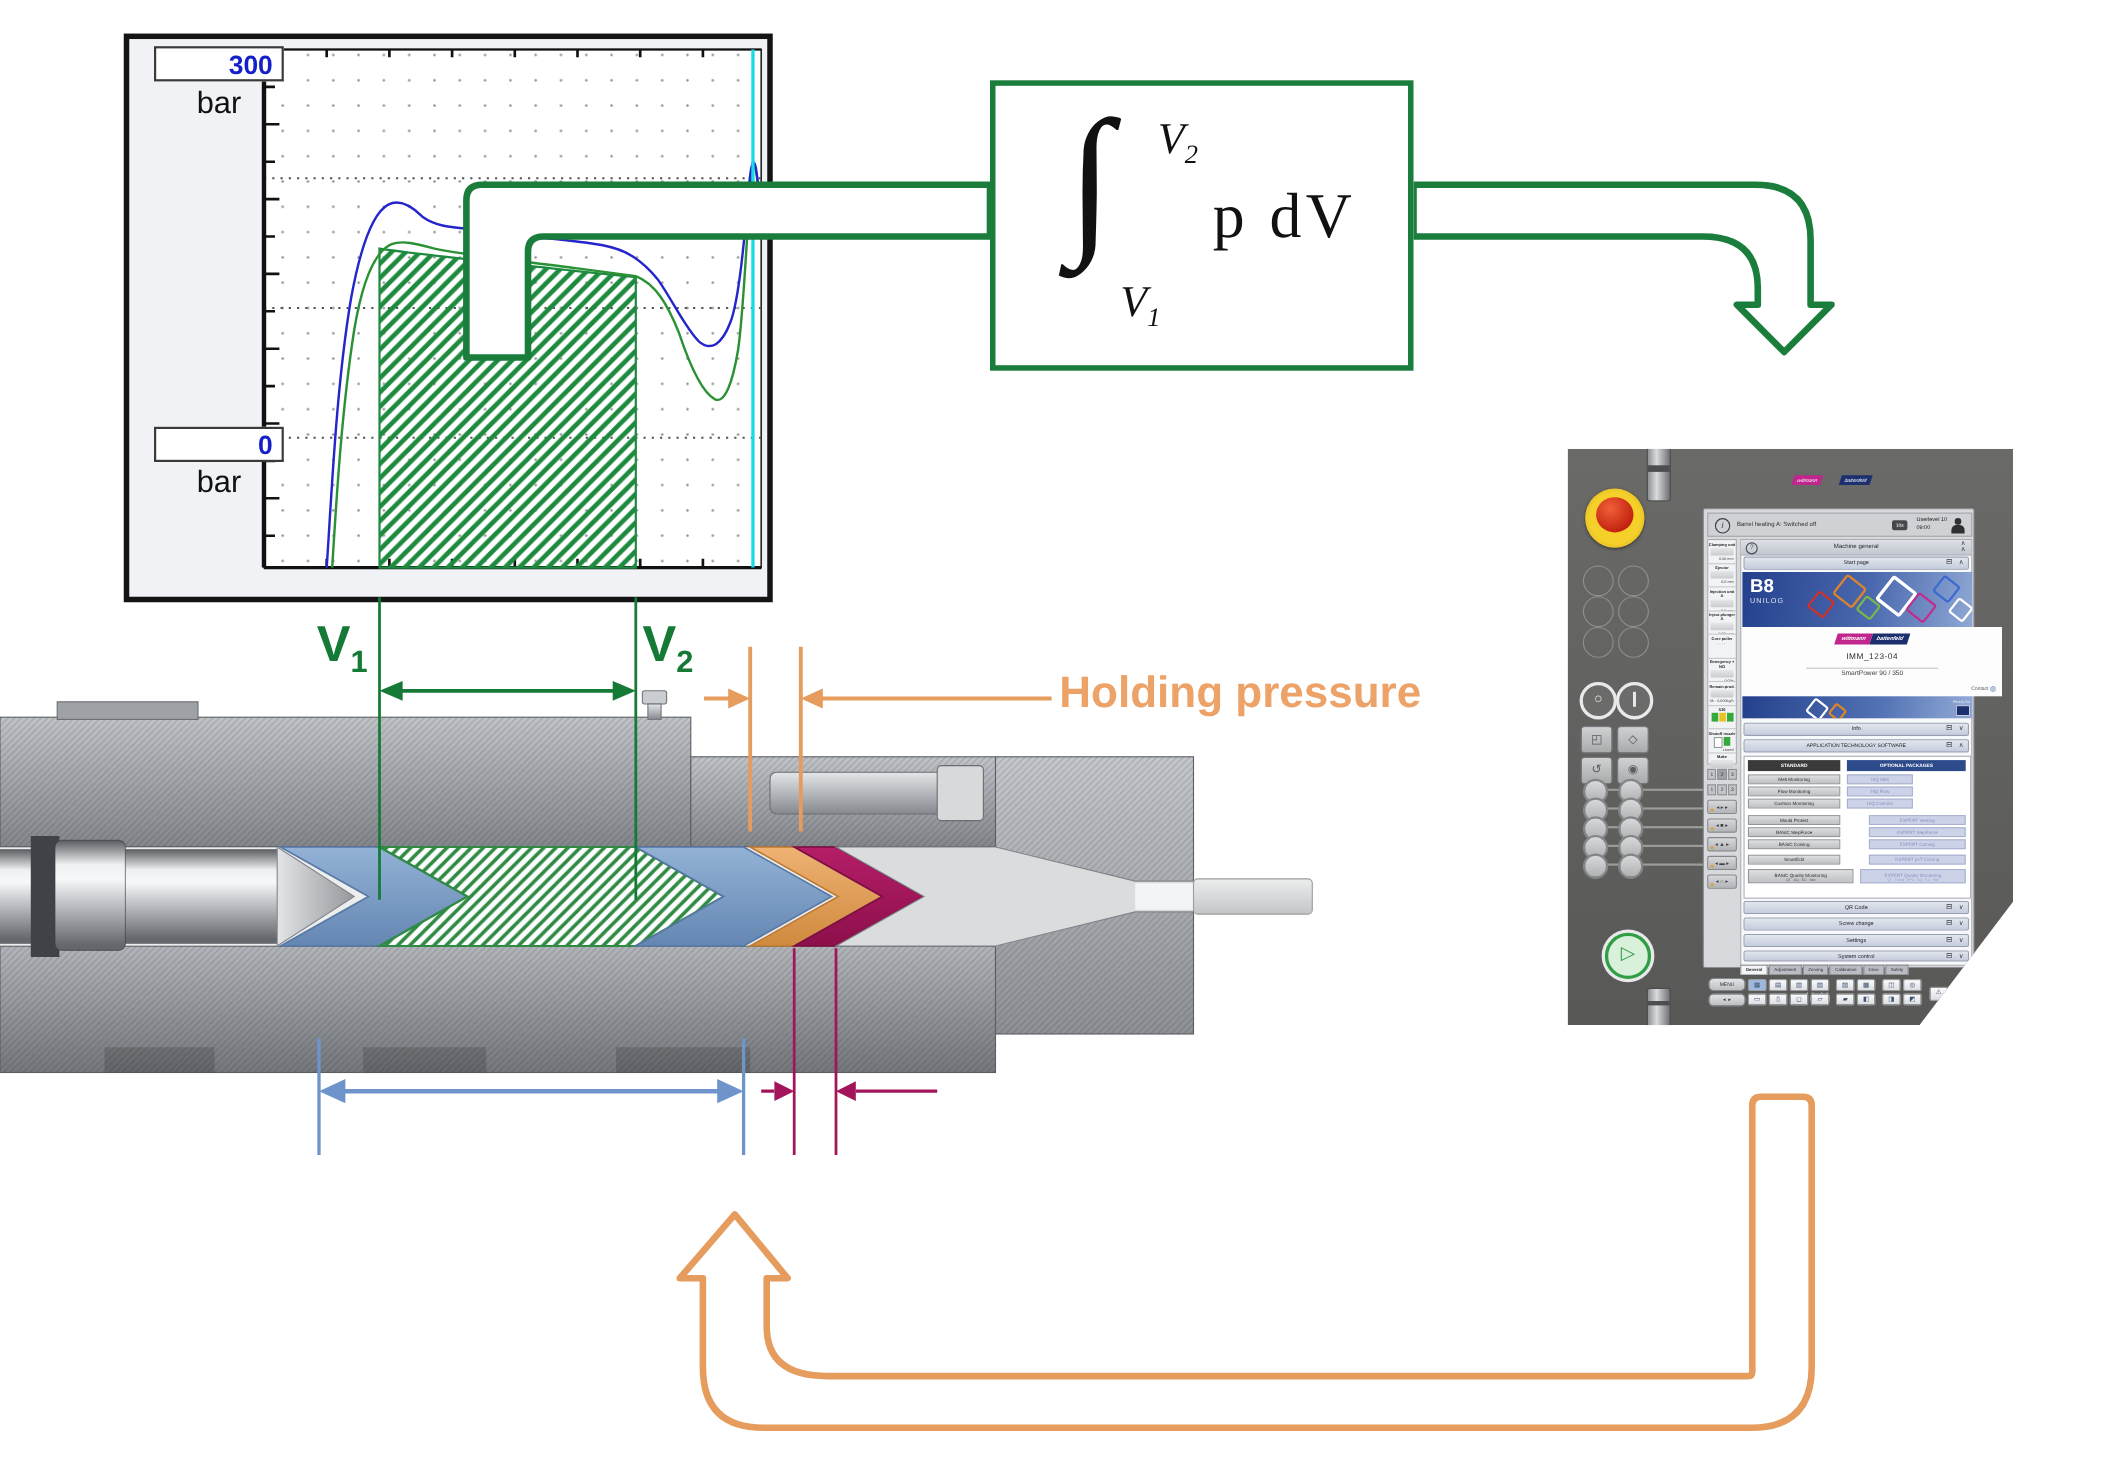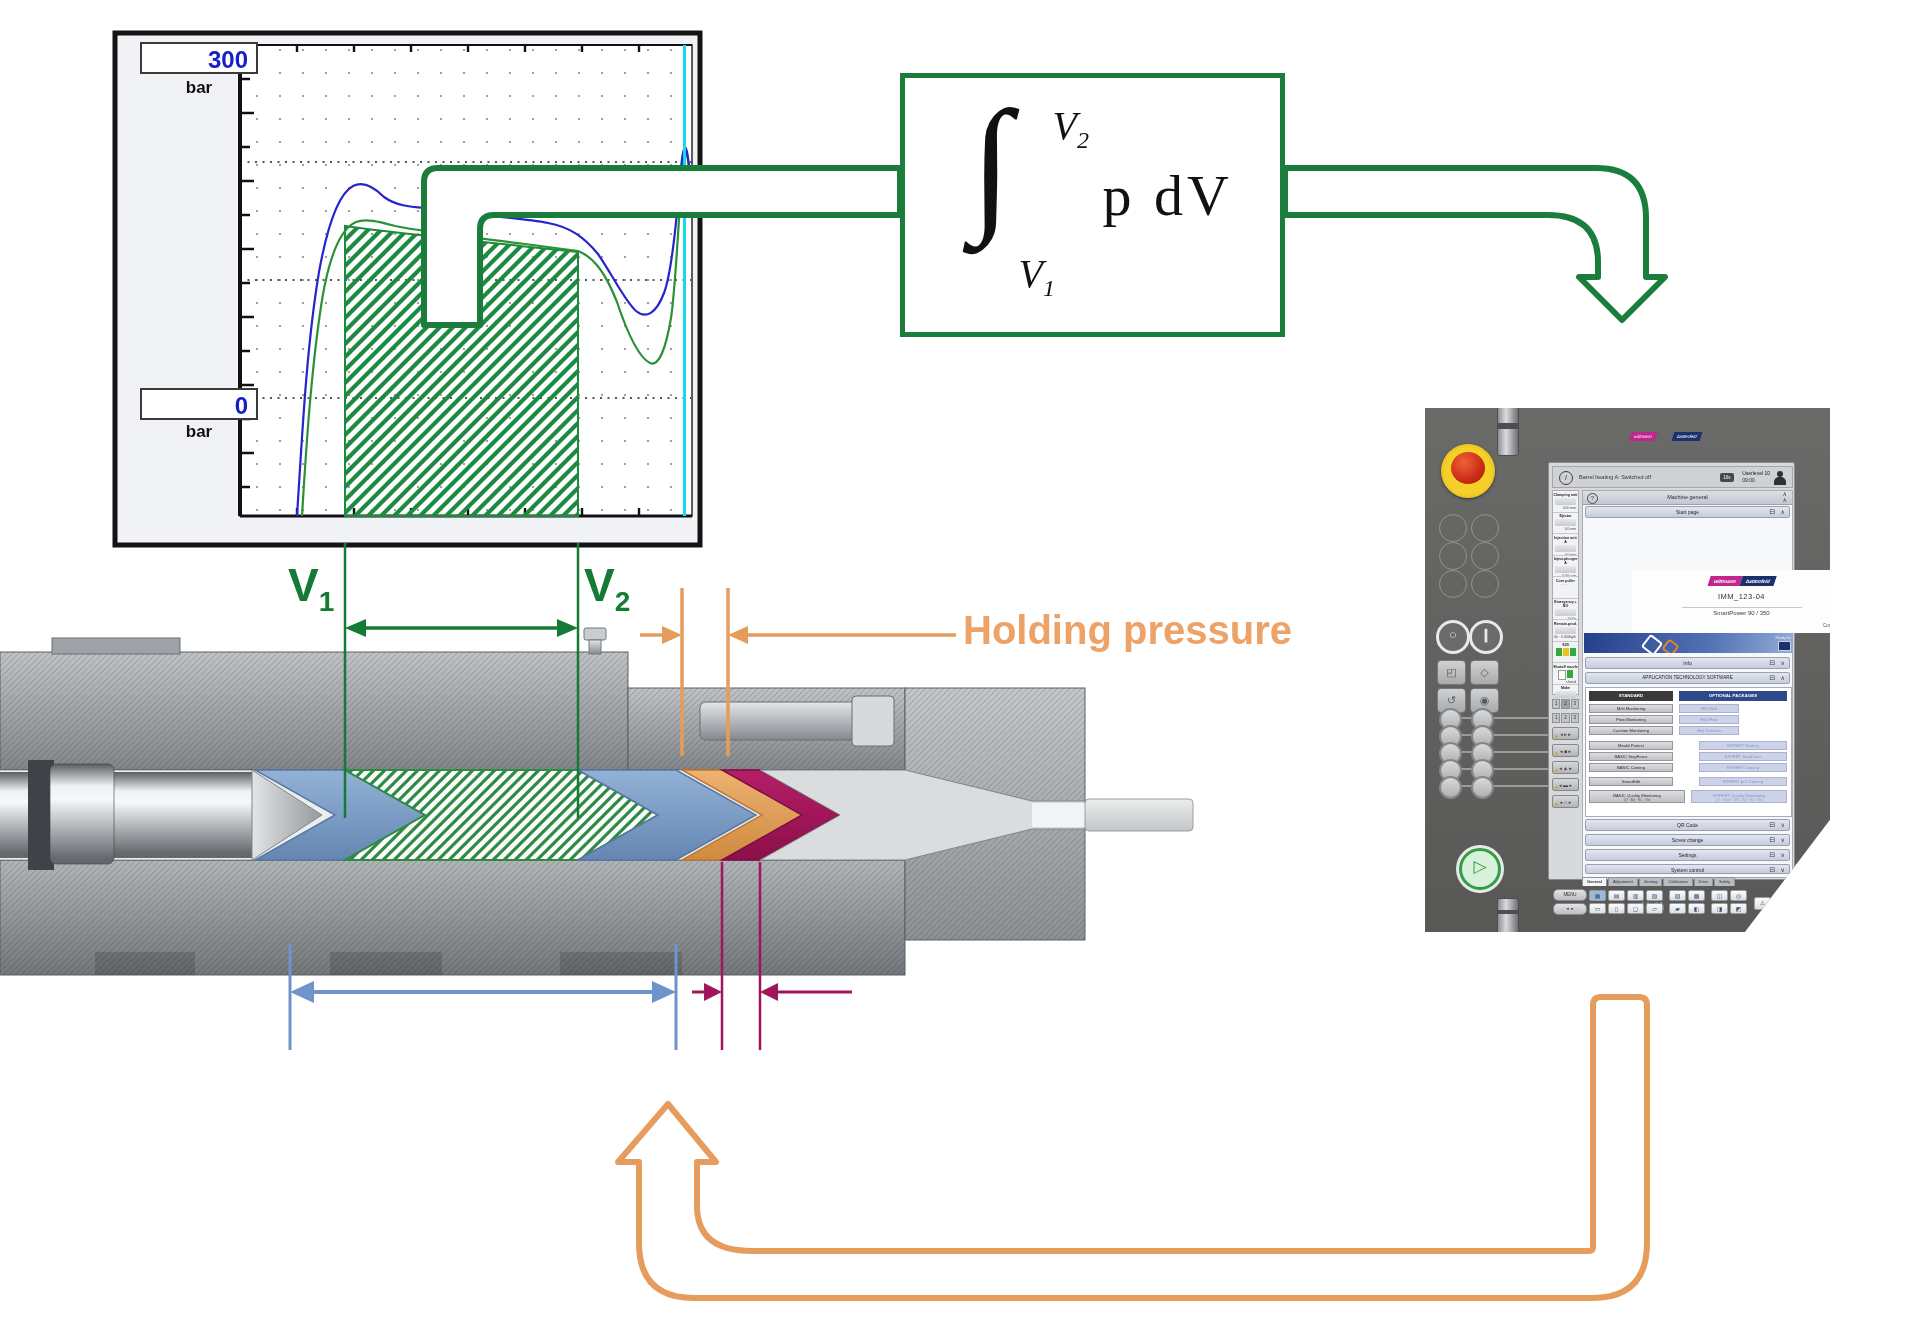--- a/index.html
+++ b/index.html
@@ -11,21 +11,21 @@
   .lab-green{color:#157a35;}
   .lab-orange{color:#eda268;}
   .lab-crimson{color:#a3155a;}
   .lab-blue{color:#6f94cb;}
   .vlab{font-size:46px;}
   .vlab sub{font-size:28px;}
 
   
   .valbox{position:absolute;width:118px;height:32px;background:#fff;border:2px solid #3a3a3a;
           color:#1420c8;font-weight:bold;font-size:24px;text-align:right;padding-right:8px;line-height:32px;box-sizing:border-box;}
-  .barlab{position:absolute;width:118px;text-align:center;color:#111;font-weight:bold;font-size:17px;}
+  .barlab{position:absolute;width:118px;text-align:center;color:#111;font-weight:normal;font-size:28px;}
 
   
   .formula-box{position:absolute;left:900px;top:73px;width:385px;height:264px;background:#fff;
                border:5px solid #1b7d3c;box-sizing:border-box;display:flex;align-items:center;justify-content:center;}
   .fwrap{position:relative;width:300px;height:210px;font-family:"Liberation Serif",serif;color:#111;}
   .fint{position:absolute;left:28px;top:-12px;font-size:150px;line-height:1;}
   .fup{position:absolute;left:110px;top:2px;font-style:italic;font-size:40px;}
   .fup sub,.flo sub{font-size:24px;}
   .flo{position:absolute;left:76px;top:150px;font-style:italic;font-size:40px;}
   .fpdv{position:absolute;left:160px;top:62px;font-size:58px;letter-spacing:4px;}
@@ -92,21 +92,21 @@
   .sbar{position:absolute;height:12px;background:linear-gradient(#e3e6ee,#c5ccdc);border:1px solid #98a0b2;
         border-radius:2px;box-sizing:border-box;}
   .sbar .t{position:absolute;left:0;right:0;text-align:center;font-size:5px;color:#24262c;line-height:10px;}
   .wic{position:absolute;right:14px;top:0;font-size:7px;color:#3e4046;line-height:10px;}
   .chv{position:absolute;right:4px;top:0;font-size:6px;color:#3e4046;line-height:10px;}
 
   .banner{position:absolute;left:1px;width:209px;height:50px;background:linear-gradient(100deg,#24408c,#4a68ae 55%,#8fa8d4);overflow:hidden;}
   .b8{position:absolute;left:7px;top:5px;color:#fff;font-weight:bold;font-size:17px;line-height:16px;}
   .unilog{position:absolute;left:7px;top:23px;color:#dfe5f2;font-size:6.5px;letter-spacing:1px;}
   .bsq{position:absolute;border-radius:3px;transform:rotate(38deg);}
-  .whitesec{position:absolute;left:1px;width:219px;height:63px;background:#fdfdfe;margin-left:48px;}
+  .whitesec{position:absolute;left:1px;width:236px;height:63px;background:#fdfdfe;}
   .mlogo{position:absolute;left:50%;transform:translateX(-50%) skewX(-18deg);top:6px;display:flex;height:10px;}
   .mlogo b{display:block;padding:0 5px;color:#fff;font-size:5px;font-style:italic;line-height:10px;font-weight:bold;}
   .immid{position:absolute;left:0;right:0;top:22px;text-align:center;font-size:7.5px;color:#2e3036;letter-spacing:.5px;}
   .imtype{position:absolute;left:0;right:0;top:37px;text-align:center;font-size:6px;color:#3a3c42;border-top:1px solid #c6c8cc;
           width:120px;margin:0 auto;padding-top:2px;}
   .contact{position:absolute;right:5px;bottom:3px;font-size:4.5px;color:#555;}
   .globe{display:inline-block;color:#6a88b8;font-size:7px;vertical-align:-1px;}
   .strip{position:absolute;left:1px;width:209px;height:20px;background:linear-gradient(100deg,#24408c,#5272b4 60%,#93abd6);overflow:hidden;}
   .ready{position:absolute;right:2px;top:3px;font-size:3.6px;color:#e8ecf6;text-align:right;line-height:4.5px;}
   .rchip{position:absolute;right:2px;bottom:2px;width:11px;height:8px;background:#1c2f6e;border:1px solid #c8d0e4;}
@@ -458,20 +458,31 @@
       <div class="hdrbar" style="top:0;">
         <div class="qmark">?</div>
         <span class="t">Machine general</span>
         <span class="dblchv">∧<br>∧</span>
       </div>
       <div class="sbar" style="left:2px;top:15px;width:205px;">
         <span class="t">Start page</span>
         <span class="wic">⊟</span>
             <span class="chv">∧</span>
       </div>
+      <div class="banner" style="top:29px;">
+        <span class="b8">B8</span>
+        <span class="unilog">UNILOG</span>
+        <i class="bsq" style="left:62px;top:20px;width:15px;height:15px;border:2.5px solid #d23028;"></i>
+        <i class="bsq" style="left:86px;top:6px;width:19px;height:19px;border:2.5px solid #e08428;"></i>
+        <i class="bsq" style="left:106px;top:24px;width:13px;height:13px;border:2.5px solid #7ab648;"></i>
+        <i class="bsq" style="left:126px;top:8px;width:22px;height:22px;border:3px solid #fff;"></i>
+        <i class="bsq" style="left:152px;top:22px;width:17px;height:17px;border:2.5px solid #c42a8c;"></i>
+        <i class="bsq" style="left:176px;top:6px;width:15px;height:15px;border:2.5px solid #3a6ad0;"></i>
+        <i class="bsq" style="left:190px;top:26px;width:13px;height:13px;border:2.5px solid #fff;"></i>
+      </div>
       <div class="whitesec" style="top:79px;">
         <span class="mlogo">
           <b style="background:#c0268c;">wittmann</b>
           <b style="background:#1c2f6e;">battenfeld</b>
         </span>
         <div class="immid">IMM_123-04</div>
         <div class="imtype">SmartPower   90 / 350</div>
         <div class="contact">
           <span>Contact</span> <span class="globe">◍</span>
         </div>

